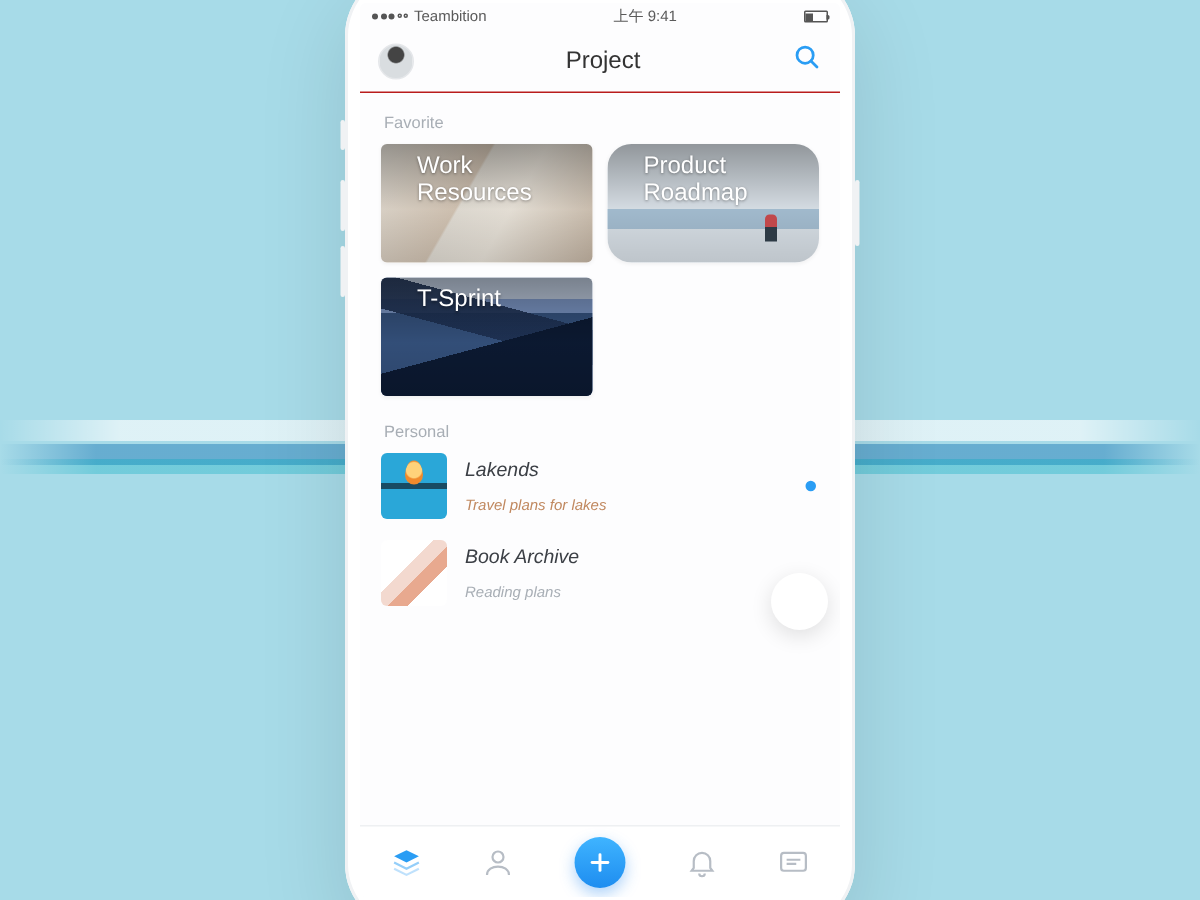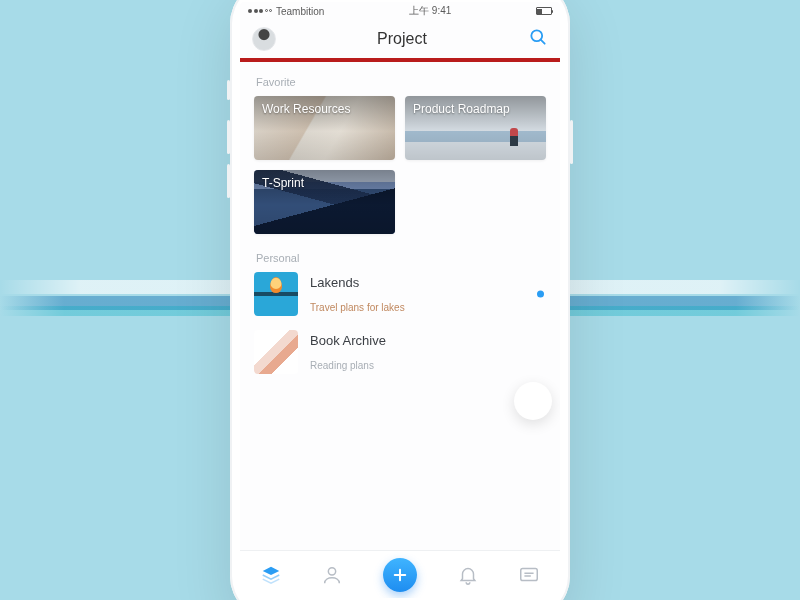--- a/index.html
+++ b/index.html
@@ -50,42 +50,42 @@
   .dot { width:4px; height:4px; border-radius:50%; background:#555; }
   .dot.hollow { background:transparent; border:0.8px solid #555; width:3px; height:3px; }
   .battery { width:16px; height:8px; border:1px solid #555; border-radius:1px; position:relative; }
   .battery::after { content:""; position:absolute; right:-2px; top:2px; width:1.5px; height:3px; background:#555; border-radius:0 1px 1px 0;}
   .battery .fill { position:absolute; left:0.5px; top:0.5px; bottom:0.5px; width:5px; background:#555; }
 
   .nav-header {
     height: 42px;
     display:flex; align-items:center; justify-content:space-between;
     padding: 0 12px;
-    border-bottom: 4px solid #b91c1c;
+    border-bottom: 1px solid #b91c1c;
   }
   .avatar {
     width:24px; height:24px; border-radius:50%;
     background: radial-gradient(circle at 50% 30%, #444 0 5px, #d9dde0 6px);
     border:1px solid #e5e7ea;
   }
   .nav-title { font-size:16px; color:#333; font-weight:500; }
   .search-ico { color:#2a9df4; }
 
   .content {
     flex:1; overflow-y:auto; padding: 10px 14px 0 14px; position:relative;
   }
   .section-label { font-size:11px; color:#a8aeb5; margin: 4px 0 8px 2px; }
 
   .cards { display:grid; grid-template-columns: 1fr 1fr; gap:10px; }
   .card {
-    height:64px; border-radius:4px; position:relative; overflow:hidden;
+    height:79px; border-radius:4px; position:relative; overflow:hidden;
     box-shadow: 0 1px 3px rgba(0,0,0,0.06);
-    color:#fff; font-size:12px;
+    color:#fff; font-size:16px;
     display:flex; align-items:flex-start;
-    padding:6px 8px;
+    padding:6px 24px;
   }
   .card .overlay { position:absolute; inset:0; background:linear-gradient(180deg, rgba(0,0,0,0.35) 0%, rgba(0,0,0,0.05) 55%, rgba(0,0,0,0.15) 100%);}
   .card span.title { position:relative; z-index:1; text-shadow:0 1px 2px rgba(0,0,0,0.4); }
 
   .bg-work { background:
     linear-gradient(120deg, #e8e3da 0%, #d8c9b8 40%, #e8e3da 41%, #efe9df 60%, #c9b9a7 100%);
   }
   .bg-arch { background:
     radial-gradient(ellipse 160% 120% at 50% 130%, #fff 0 14%, transparent 15%),
     repeating-linear-gradient(60deg, #6b6e74 0 2px, #9a9ea6 2px 6px),
@@ -93,21 +93,21 @@
     #787c84;
   }
   .bg-foody { background:
     radial-gradient(circle at 12% 85%, #f3bb1c 0 14px, transparent 15px),
     radial-gradient(circle at 22% 18%, #f3bb1c 0 10px, transparent 11px),
     linear-gradient(90deg, #0e2a33 0 24%, transparent 24%),
     repeating-linear-gradient(0deg, #d8d0c3 0 3px, #efe7d9 3px 6px),
     #1a343c;
   }
   .bg-roadmap { background:
-    linear-gradient(180deg, #dfe7ee 0 55%, #a9c3d7 55% 72%, #dfe7ee 72% 100%);
+    linear-gradient(180deg, #dfe7ee 0 55%, #a9c3d7 55% 72%, #dfe7ee 72% 100%); border-radius: 16px;
   }
   .bg-roadmap::after { content:""; position:absolute; right:28px; bottom:14px; width:8px; height:18px;
     background: linear-gradient(180deg, #c1484b 0 45%, #2d3a45 45% 100%); border-radius:3px 3px 0 0;}
   .bg-tsprint { background:
     linear-gradient(180deg, #b9c6d9 0 18%, #7a94c2 18% 30%, #35527e 30% 100%);
     position:relative;
   }
   .bg-tsprint::before { content:""; position:absolute; inset:0;
     background:
       linear-gradient(165deg, transparent 0 55%, #0c1a33 55% 100%),
@@ -119,21 +119,21 @@
 
   .floating-circle {
     position:absolute; right:8px; top:320px;
     width:38px; height:38px; border-radius:50%;
     background:#fff; box-shadow:0 4px 14px rgba(0,0,0,0.12);
   }
 
   .section-label.personal { margin-top:18px; }
 
   .list { display:flex; flex-direction:column; gap:14px; margin-top:4px; padding-bottom:14px;}
-  .list-item { display:flex; align-items:center; gap:12px; position:relative; }
+  .list-item { display:flex; align-items:center; gap:12px; position:relative;font-style:italic; }
   .thumb { width:44px; height:44px; border-radius:4px; flex:none; }
   .thumb.lake { background:
     linear-gradient(180deg, #2aa7d8 0 46%, #184b63 46% 54%, #2aa7d8 54% 100%);
     position:relative;
   }
   .thumb.lake::after { content:""; position:absolute; left:50%; top:12%; transform:translateX(-50%);
     width:12px; height:16px; border-radius:50% 50% 50% 50% / 60% 60% 40% 40%;
     background: radial-gradient(circle at 50% 40%, #ffd27a 0 5px, #f08a2c 6px); }
   .thumb.book { background:
     linear-gradient(135deg, #fff 0 40%, #f3d9cf 40% 55%, #e8a98f 55% 70%, #fff 70% 100%);

